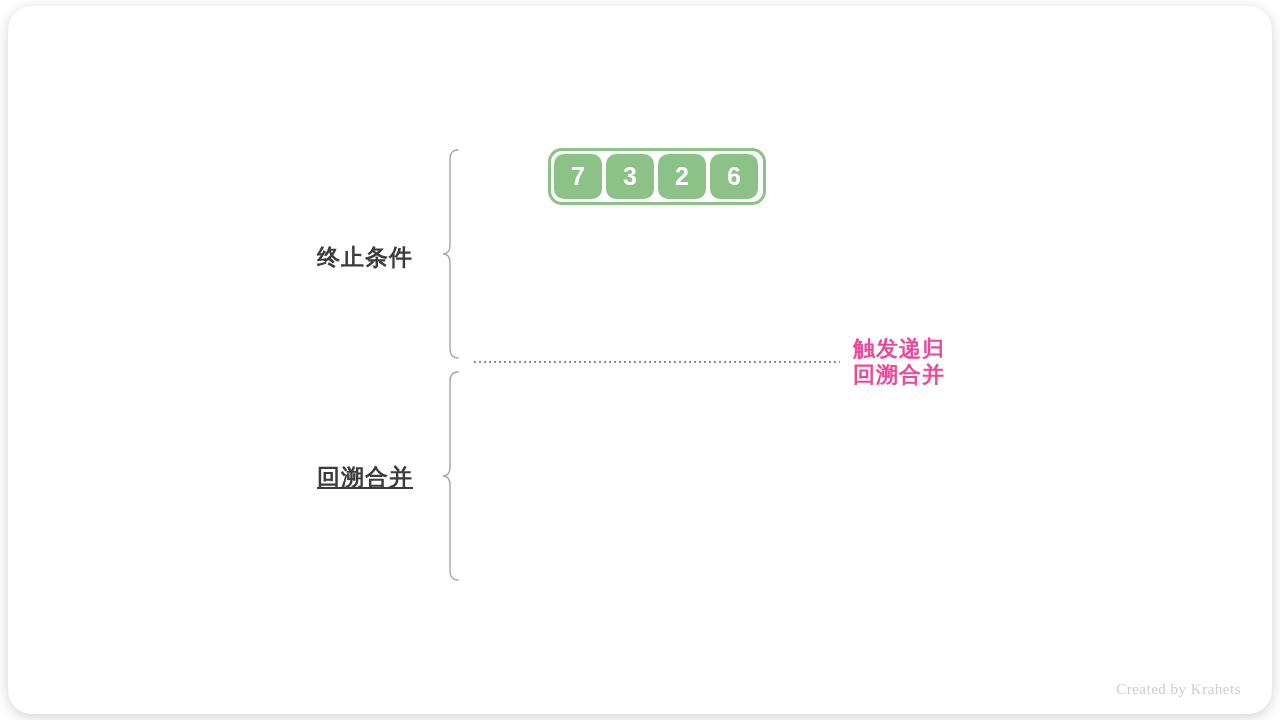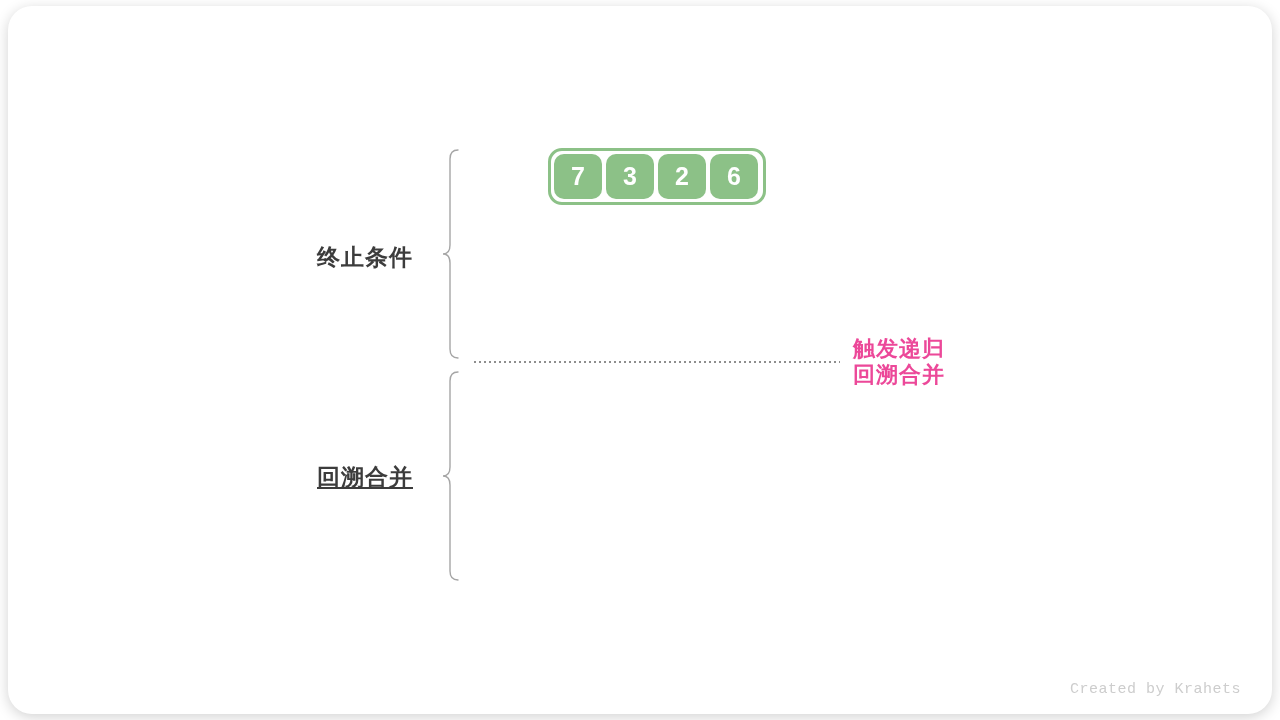--- a/index.html
+++ b/index.html
@@ -72,21 +72,21 @@
     font-weight: bold;
     color: #ec4899;
     line-height: 26px;
     letter-spacing: 1px;
     white-space: nowrap;
   }
   
   .watermark {
     position: absolute;
     right: 31px; bottom: 16px;
-    font-family: Liberation Mono, monospace;
+    font-family: Liberation Serif, serif;
     font-size: 15px;
     color: #CDCDCD;
     letter-spacing: 0.5px;
   }
 </style>
 </head>
 <body>
 
 <div class="card">
 

